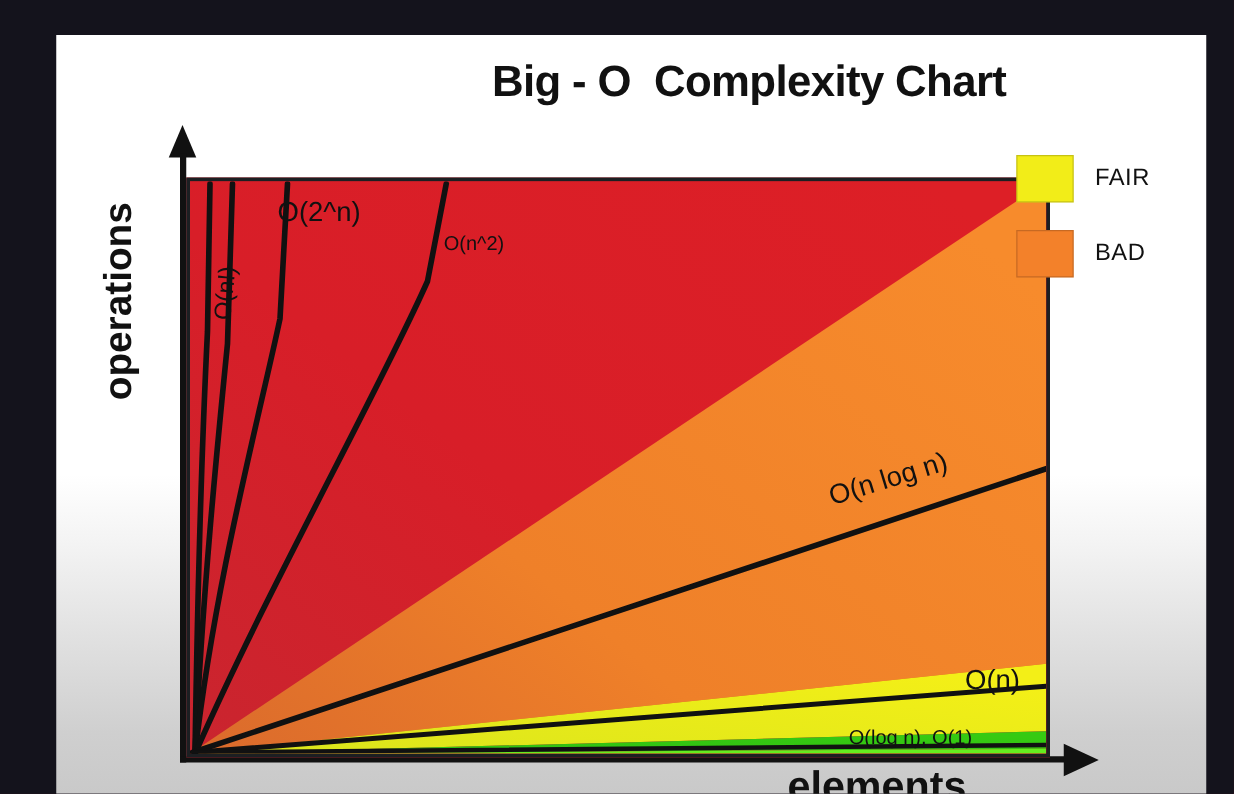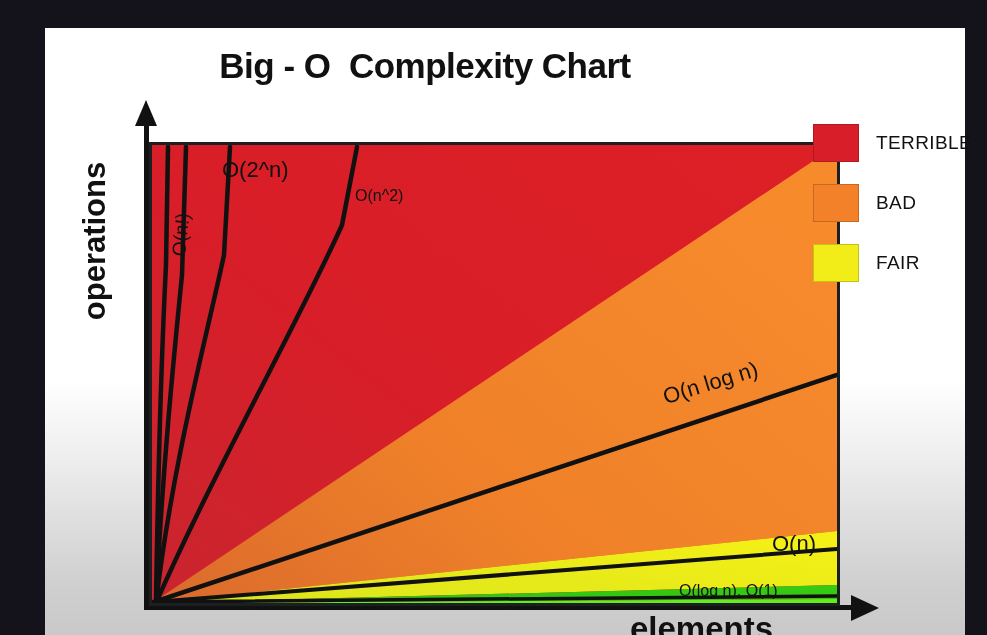--- a/index.html
+++ b/index.html
@@ -20,21 +20,21 @@
     left: 45px; top: 28px;
     width: 920px; height: 607px;
     background: linear-gradient(to bottom,
         #ffffff 0%, #ffffff 58%, #f2f2f2 68%,
         #e0e0e0 80%, #cfcfcf 92%, #c9c9c9 100%);
   }
   #title {
     position: absolute;
     left: 0; top: 18px;
     width: 760px;
-    text-align: center;
+    text-align: right;
     font-size: 35px;
     font-weight: bold;
     letter-spacing: -0.5px;
     color: #111;
     white-space: pre;
   }
   
   #ylabel {
     position: absolute;
     left: -50px; top: 195px;
@@ -195,27 +195,23 @@
 
       <div class="curve-label" style="left:508px; top:240px; transform: rotate(-17deg); transform-origin: left top; font-size:22px;">O(n log n)</div>
 
       <div class="curve-label" style="left:620px; top:386px; font-size:22px;">O(n)</div>
 
       <div class="curve-label" style="left:527px; top:437px; font-size:16px;">O(log n), O(1)</div>
     </div>
 
     <div id="legend">
       <div class="legend-row">
-        <span class="legend-swatch" style="background:#d81e28"></span>
-        <span class="legend-label">TERRIBLE</span>
+        <span class="legend-swatch" style="background:#f2ed18"></span>
+        <span class="legend-label">FAIR</span>
       </div>
       <div class="legend-row">
         <span class="legend-swatch" style="background:#f3812a"></span>
         <span class="legend-label">BAD</span>
       </div>
-      <div class="legend-row">
-        <span class="legend-swatch" style="background:#f2ed18"></span>
-        <span class="legend-label">FAIR</span>
-      </div>
     </div>
 
   </div>
 </div>
 
 </body></html>

